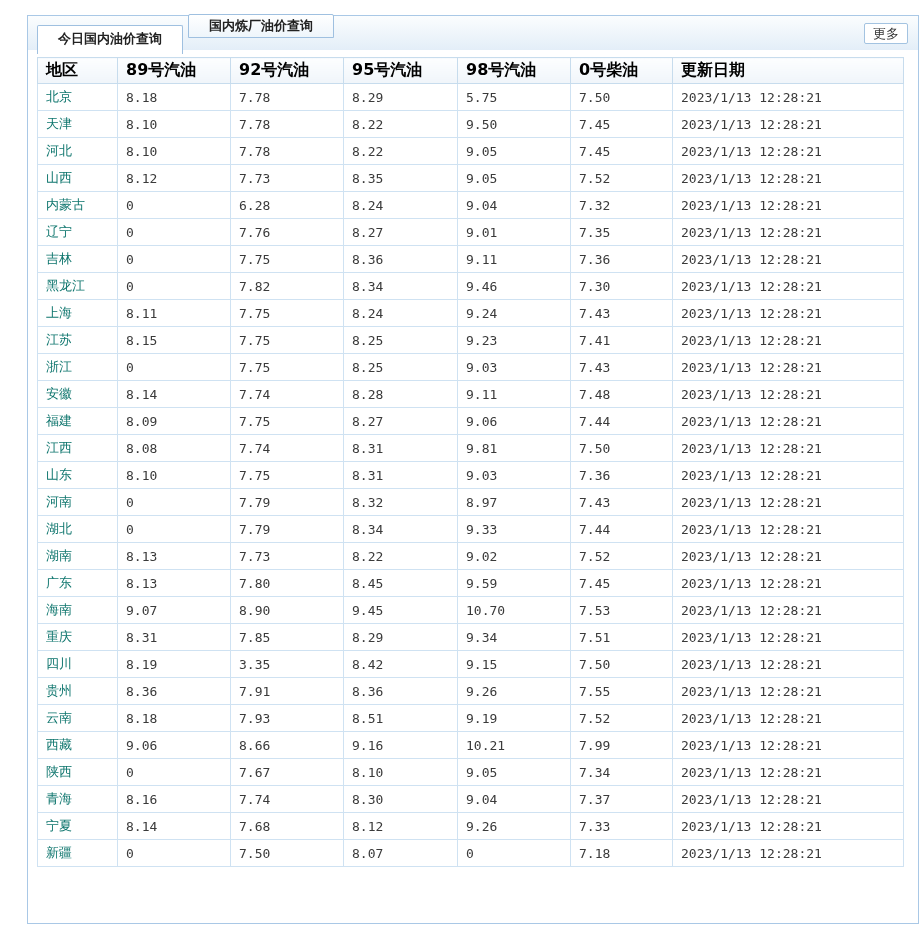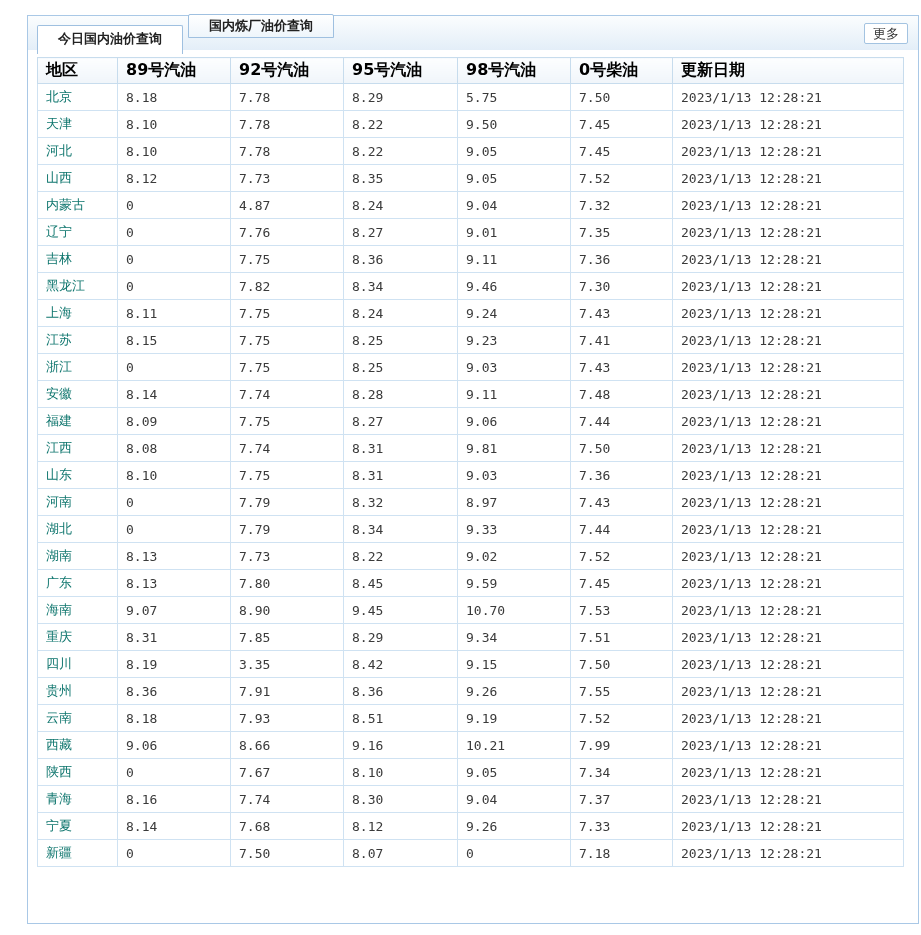--- a/index.html
+++ b/index.html
@@ -117,21 +117,21 @@
           <td class="num">8.12</td>
           <td class="num">7.73</td>
           <td class="num">8.35</td>
           <td class="num">9.05</td>
           <td class="num">7.52</td>
           <td class="date">2023/1/13 12:28:21</td>
         </tr>
         <tr>
           <td class="region"><a href="#">内蒙古</a></td>
           <td class="num">0</td>
-          <td class="num">4.87</td>
+          <td class="num">6.28</td>
           <td class="num">8.24</td>
           <td class="num">9.04</td>
           <td class="num">7.32</td>
           <td class="date">2023/1/13 12:28:21</td>
         </tr>
         <tr>
           <td class="region"><a href="#">辽宁</a></td>
           <td class="num">0</td>
           <td class="num">7.76</td>
           <td class="num">8.27</td>

